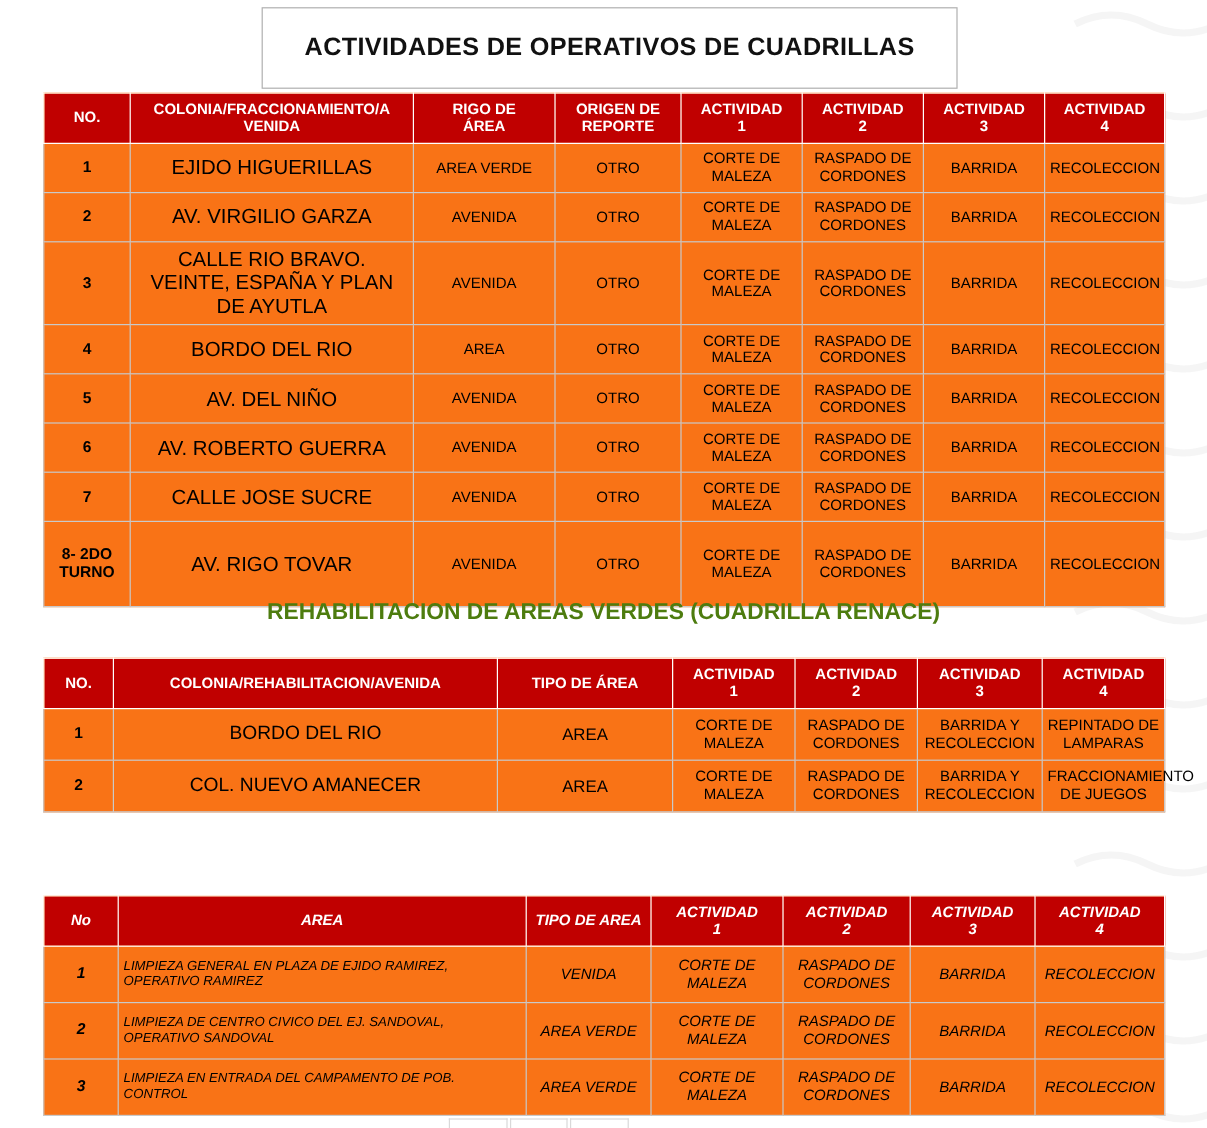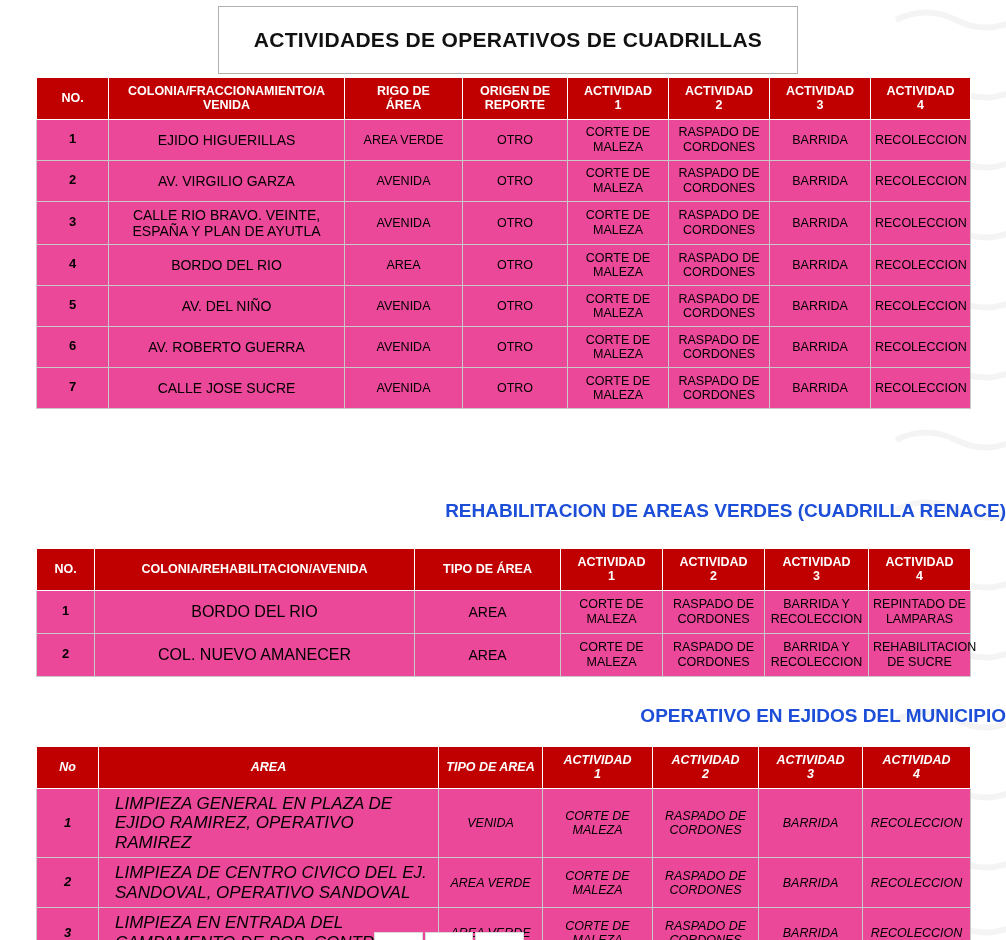--- a/index.html
+++ b/index.html
@@ -53,21 +53,21 @@
     font-weight: bold;
     letter-spacing: 0.3px;
     color: #111;
     text-align: center;
   }
 
   
   table.doc {
     border-collapse: collapse;
     table-layout: fixed;
-    background: #ec4899;
+    background: #f97316;
   }
   table.doc th, table.doc td {
     border: 1px solid #ffffff;
     text-align: center;
     vertical-align: middle;
   }
   table.doc thead th {
     background: #c00000;
     color: #ffffff;
     font-weight: bold;
@@ -90,30 +90,30 @@
 
   
   .t1-wrap {
     position: absolute;
     left: 36px;
     top: 77px;
     width: 934px;
   }
   .t1 { width: 934px; }
   .t1 tbody td { height: 30px; }
-  .t1 tbody td.name { font-size: 14px; margin-top: 36px; }
+  .t1 tbody td.name { font-size: 17px; margin-top: 36px; }
 
   
   .sec-head {
     position: absolute;
     width: 100%;
-    text-align: right;
+    text-align: center;
     font-size: 19px;
     font-weight: bold;
-    color: #1d4ed8;
+    color: #4d7c0f;
   }
   .sec-head-2 { top: 500px; left: 0; }
   .sec-head-3 { top: 705px; left: 0; }
 
   
   .t2-wrap {
     position: absolute;
     left: 36px;
     top: 548px;
     width: 934px;
@@ -128,22 +128,22 @@
     position: absolute;
     left: 36px;
     top: 746px;
     width: 934px;
     font-style: italic;
   }
   .t3 { width: 934px; }
   .t3 tbody td { height: 36px; }
   .t3 tbody td.area-desc {
     text-align: left;
-    padding-left: 16px;
-    font-size: 17px;
+    padding-left: 4px;
+    font-size: 11px;
   }
   .t3 thead th.area-col { font-size: 12.5px; }
 
   .sub2 { display: block; }
 
   
   .bottom-strip {
     position: absolute;
     left: 374px;
     top: 932px;
@@ -298,20 +298,30 @@
         <tr>
           <td class="num">7</td>
           <td class="name">CALLE JOSE SUCRE</td>
           <td>AVENIDA</td>
           <td>OTRO</td>
           <td>CORTE DE MALEZA</td>
           <td>RASPADO DE CORDONES</td>
           <td>BARRIDA</td>
           <td>RECOLECCION</td>
         </tr>
+        <tr>
+          <td class="num" style="height:60px;">8- 2DO TURNO</td>
+          <td class="name">AV. RIGO TOVAR</td>
+          <td>AVENIDA</td>
+          <td>OTRO</td>
+          <td>CORTE DE MALEZA</td>
+          <td>RASPADO DE CORDONES</td>
+          <td>BARRIDA</td>
+          <td>RECOLECCION</td>
+        </tr>
       </tbody>
     </table>
   </div>
 
   <div class="sec-head sec-head-2">REHABILITACION DE AREAS VERDES (CUADRILLA RENACE)</div>
 
   <div class="t2-wrap">
     <table class="doc t2">
       <colgroup>
         <col style="width:58px">
@@ -355,27 +365,26 @@
           <td>BARRIDA Y RECOLECCION</td>
           <td>REPINTADO DE LAMPARAS</td>
         </tr>
         <tr>
           <td class="num">2</td>
           <td class="name">COL. NUEVO AMANECER</td>
           <td class="tipo">AREA</td>
           <td>CORTE DE MALEZA</td>
           <td>RASPADO DE CORDONES</td>
           <td>BARRIDA Y RECOLECCION</td>
-          <td>REHABILITACION DE SUCRE</td>
+          <td>FRACCIONAMIENTO DE JUEGOS</td>
         </tr>
       </tbody>
     </table>
   </div>
 
-  <div class="sec-head sec-head-3">OPERATIVO EN EJIDOS DEL MUNICIPIO</div>
 
   <div class="t3-wrap">
     <table class="doc t3">
       <colgroup>
         <col style="width:62px">
         <col style="width:340px">
         <col style="width:104px">
         <col style="width:110px">
         <col style="width:106px">
         <col style="width:104px">

